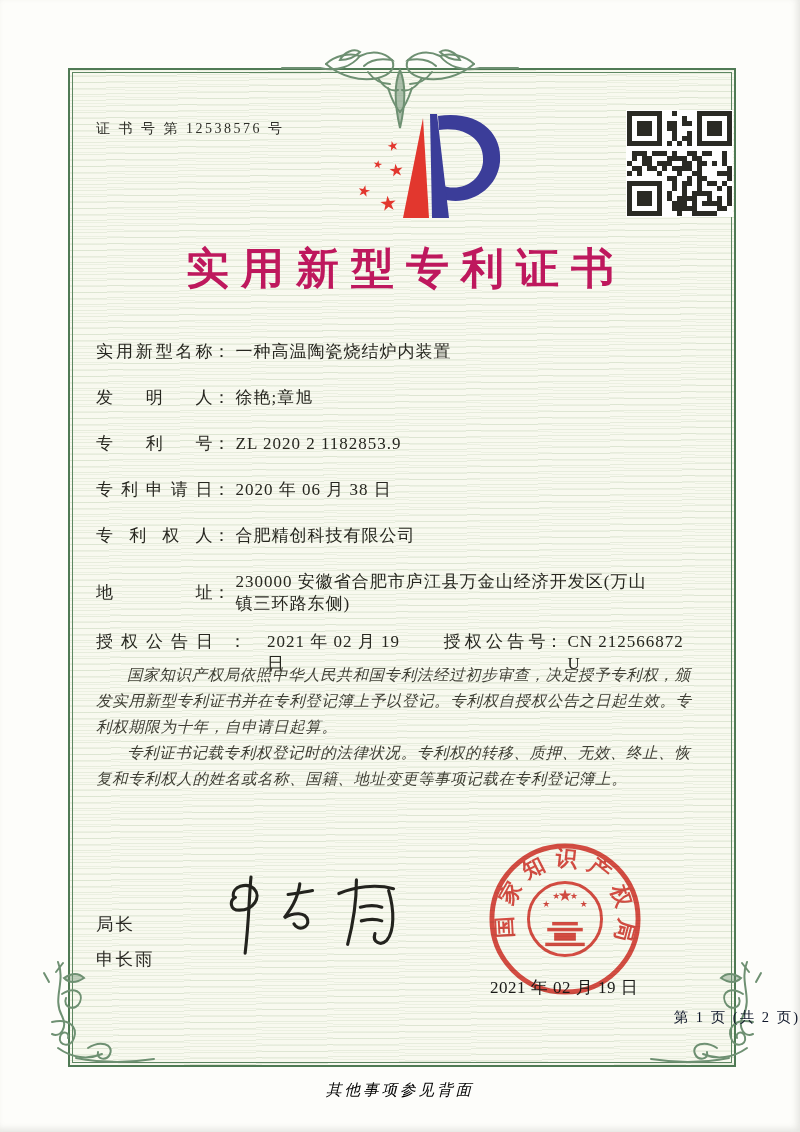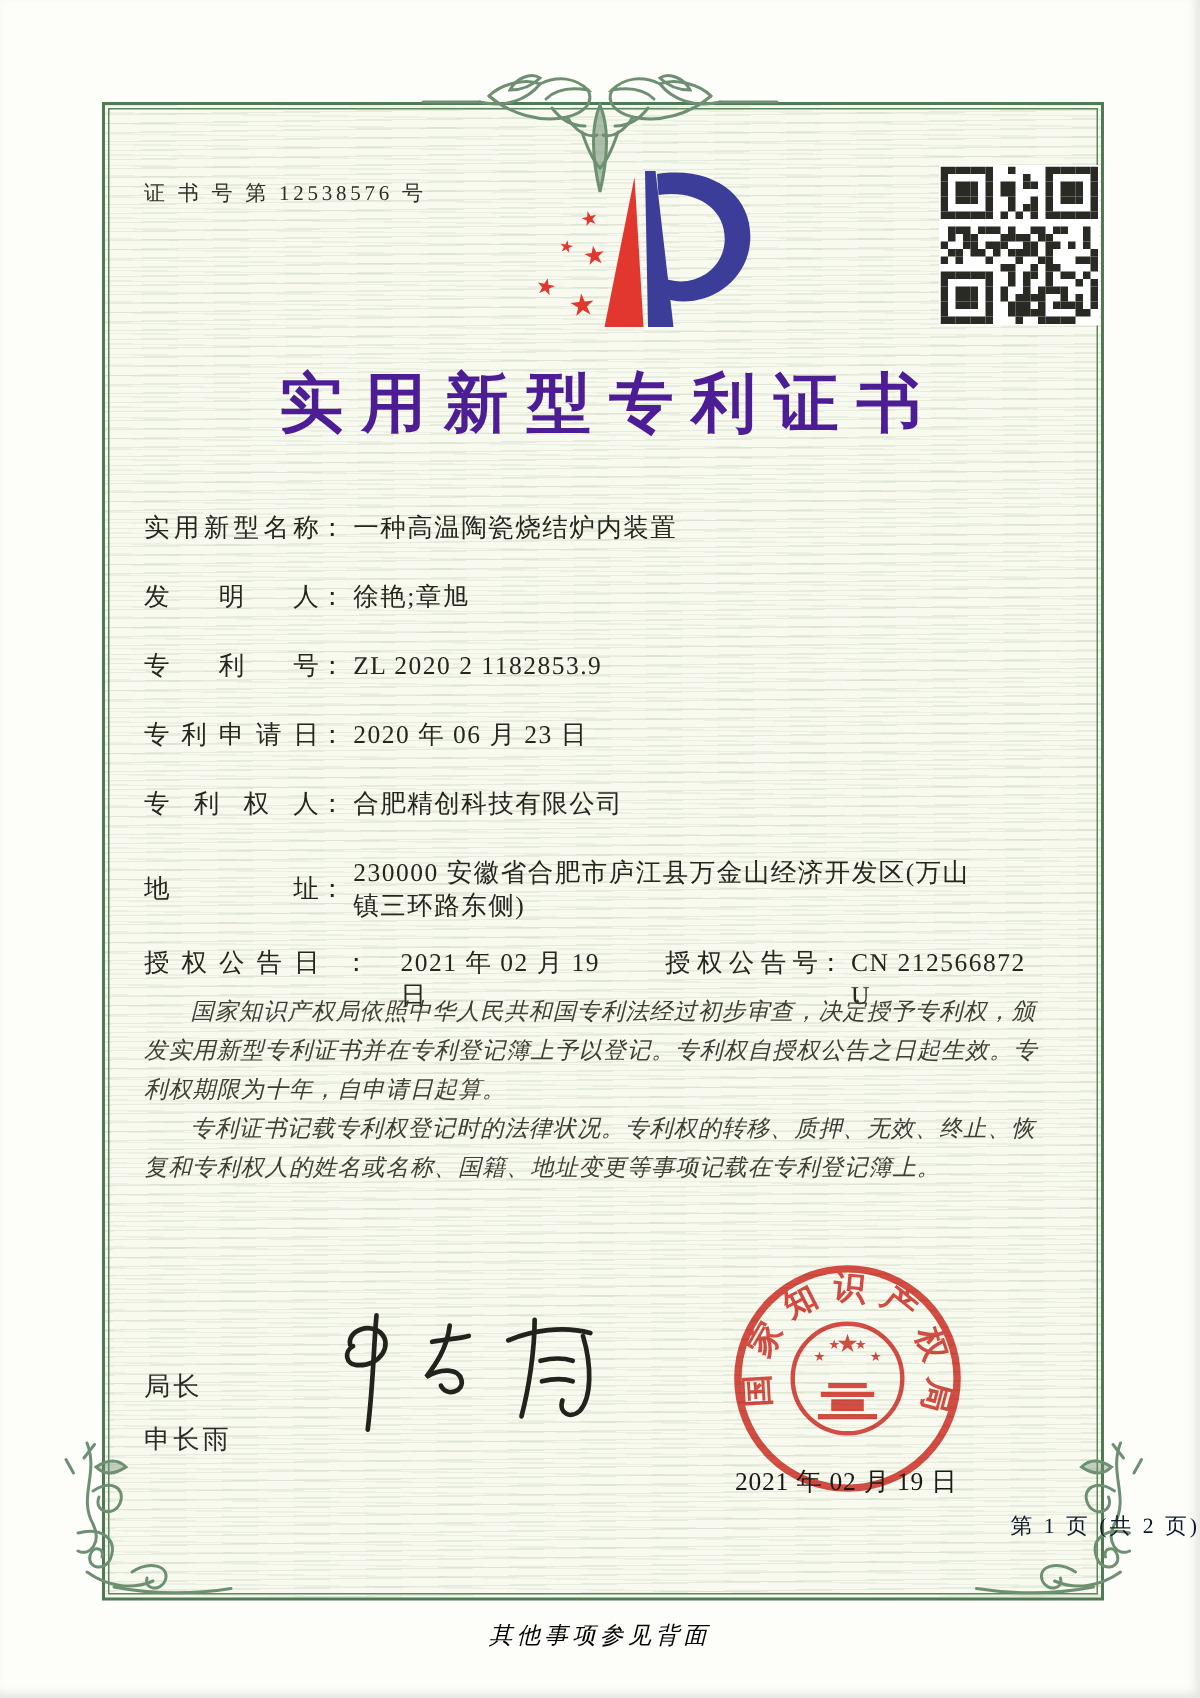--- a/index.html
+++ b/index.html
@@ -25,21 +25,21 @@
   .orn{position:absolute;pointer-events:none;}
   .orn-top{left:280px;top:42px;}
   .orn-bl{left:42px;top:960px;}
   .orn-br{left:648px;top:960px;transform:scale(-1,1);}
   
   .cert-no{position:absolute;left:96px;top:120px;font-size:14px;letter-spacing:2.5px;color:#2d2d27;}
   .logo{position:absolute;left:337px;top:106px;}
   .qr{position:absolute;left:626px;top:110px;background:#fff;padding:1px;}
   
   .title{position:absolute;left:0;top:240px;width:100%;text-align:center;
-    font-size:43px;font-weight:bold;letter-spacing:12px;text-indent:12px;color:#4c1d95;}
+    font-size:43px;font-weight:bold;letter-spacing:12px;text-indent:12px;color:#be185d;}
   
   .fields{position:absolute;left:96px;top:341px;width:590px;}
   .frow{display:flex;align-items:center;font-size:17px;line-height:22px;margin-bottom:24px;letter-spacing:.5px;}
   .flabel{display:inline-block;width:117px;text-align:justify;text-align-last:justify;flex:none;}
   .fcolon{flex:none;}
   .fvalue{margin-left:5px;max-width:424px;letter-spacing:1px;}
   .frow-addr{margin-bottom:16px;}
   .grant{display:flex;font-size:17px;line-height:22px;gap:16px;}
   .grant .g2{margin-left:14px;display:flex;}
   .grant .glabel{display:inline-block;width:117px;text-align:justify;text-align-last:justify;flex:none;}
@@ -372,21 +372,21 @@
     <span class="fvalue">徐艳;章旭</span>
   </div>
   <div class="frow">
     <span class="flabel">专利号</span>
       <span class="fcolon">：</span>
     <span class="fvalue">ZL 2020 2 1182853.9</span>
   </div>
   <div class="frow">
     <span class="flabel">专利申请日</span>
       <span class="fcolon">：</span>
-    <span class="fvalue">2020 年 06 月 23 日</span>
+    <span class="fvalue">2020 年 06 月 38 日</span>
   </div>
   <div class="frow">
     <span class="flabel">专利权人</span>
       <span class="fcolon">：</span>
     <span class="fvalue">合肥精创科技有限公司</span>
   </div>
   <div class="frow frow-addr">
     <span class="flabel">地址</span>
       <span class="fcolon">：</span>
     <span class="fvalue">230000 安徽省合肥市庐江县万金山经济开发区(万山镇三环路东侧)</span>

